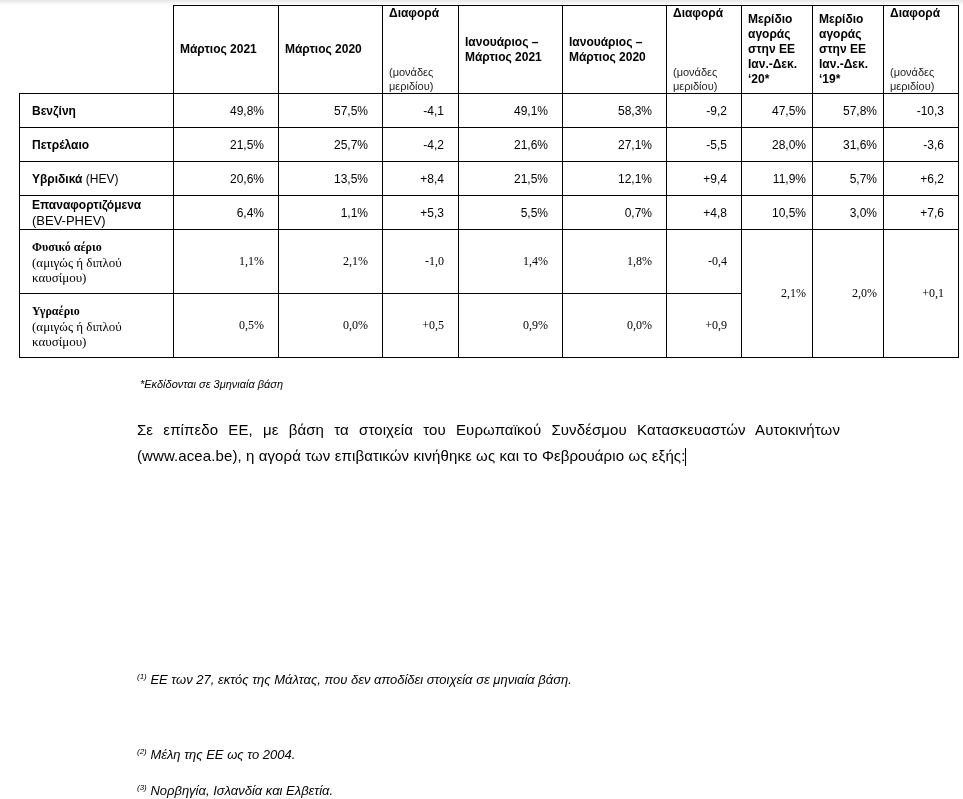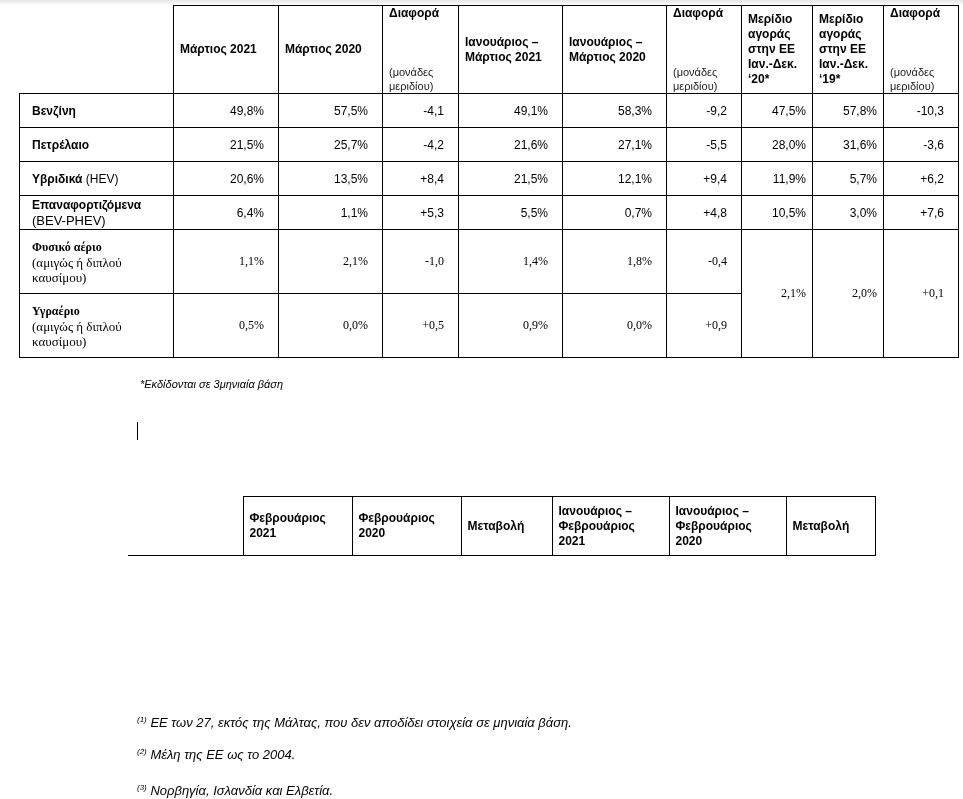--- a/index.html
+++ b/index.html
@@ -142,40 +142,31 @@
     <td class="num">+0,5</td>
     <td class="num">0,9%</td>
     <td class="num">0,0%</td>
     <td class="num">+0,9</td>
   </tr>
 </tbody>
   </table>
 
 <div class="note1">*Εκδίδονται σε 3μηνιαία βάση</div>
 
-<p class="para"><span class="caret"></span></p>
+<p class="para"><span>Σε επίπεδο ΕΕ, με βάση τα στοιχεία του Ευρωπαϊκού Συνδέσμου Κατασκευαστών Αυτοκινήτων (www.acea.be), η αγορά των επιβατικών κινήθηκε ως και το Φεβρουάριο ως εξής:</span><span class="caret"></span></p>
 
 <table id="t2">
   <colgroup>
     <col style="width:115px">
       <col style="width:109px">
       <col style="width:109px">
       <col style="width:91px">
     <col style="width:117px">
       <col style="width:117px">
       <col style="width:89px">
   </colgroup>
   <tbody>
-      <tr>
-    <th class="empty"></th>
-    <th>Φεβρουάριος 2021</th>
-    <th>Φεβρουάριος 2020</th>
-    <th>Μεταβολή</th>
-    <th>Ιανουάριος – Φεβρουάριος 2021</th>
-    <th>Ιανουάριος – Φεβρουάριος 2020</th>
-    <th>Μεταβολή</th>
-  </tr>
 </tbody>
   </table>
 
-<div class="foot" style="top:715px"><sup>(1)</sup> <span>ΕΕ των 27, εκτός της Μάλτας, που δεν αποδίδει στοιχεία σε μηνιαία βάση.</span></div>
+<div class="foot" style="top:672px"><sup>(1)</sup> <span>ΕΕ των 27, εκτός της Μάλτας, που δεν αποδίδει στοιχεία σε μηνιαία βάση.</span></div>
 <div class="foot" style="top:747px"><sup>(2)</sup> <span>Μέλη της ΕΕ ως το 2004.</span></div>
 <div class="foot" style="top:783px"><sup>(3)</sup> <span>Νορβηγία, Ισλανδία και Ελβετία.</span></div>
 
 </body></html>

